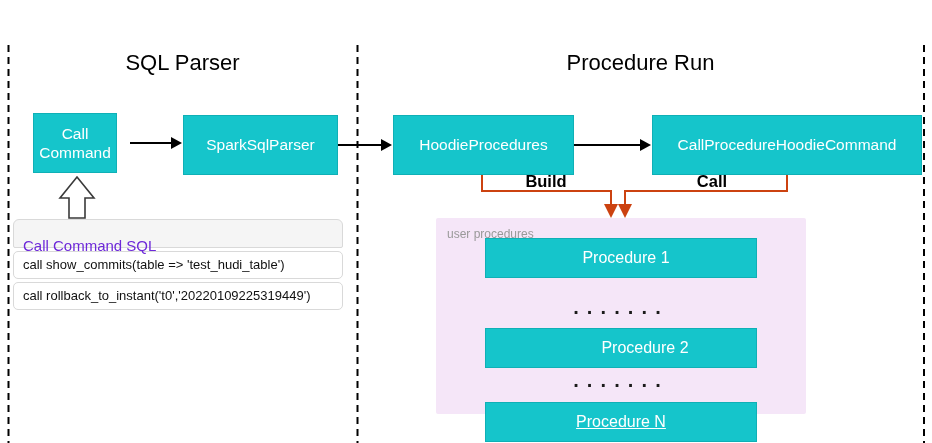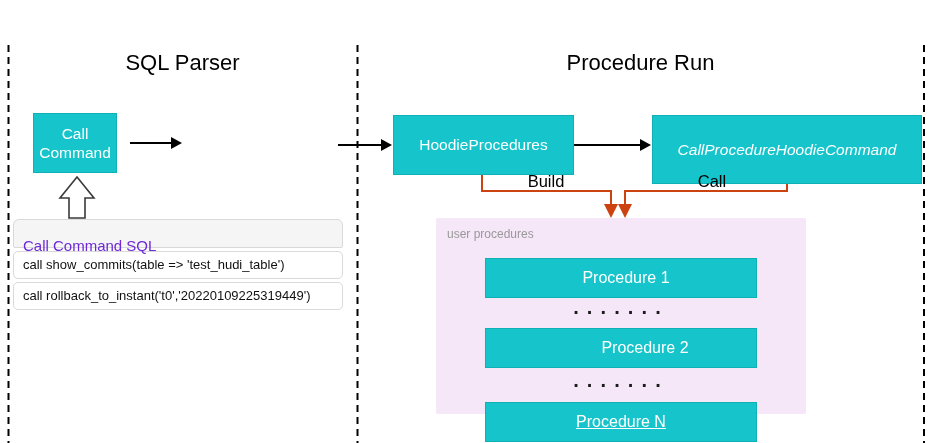--- a/index.html
+++ b/index.html
@@ -17,21 +17,21 @@
   .hollow{fill:#ffffff;stroke:#3a3a3a;stroke-width:1.6;}
   .section-title{
     position:absolute;top:5px;text-align:center;font-size:22px;color:#000;
   }
   .node{
     position:absolute;background:var(--node_fill);border:1px solid var(--node_border);
     color:var(--node_text);display:flex;align-items:center;justify-content:center;
     text-align:center;font-size:15.5px;line-height:1.25;box-sizing:border-box;padding:2px;
   }
   .edge-label{
-    position:absolute;width:100px;text-align:center;font-size:16.5px;color:#000;height:18px;line-height:18px;
+    position:absolute;width:100px;text-align:center;font-size:16.5px;color:#000;height:18px;line-height:18px;font-weight:bold;
   }
   .sql-panel{position:absolute;left:13px;top:174px;width:330px;}
   .sql-header{
     box-sizing:border-box;height:29px;line-height:27px;background:var(--panel_header_bg);
     border:1px solid var(--panel_border);border-radius:6px 6px 2px 2px;
     padding:12px 9px;font-size:15px;color:#6d28d9;margin-bottom:3px;
   }
   .sql-row{
     box-sizing:border-box;height:28px;line-height:26px;background:#ffffff;
     border:1px solid var(--panel_border);border-radius:5px;
@@ -88,34 +88,35 @@
     <g>
       <path class="orange-line" d="M787,129 L787,146 L625,146 L625,160"></path>
       <polygon class="orange-head" points="618,159 632,159 625,173"></polygon>
     </g>
   </svg>
 
   <div class="section-title" style="left:8px;width:349px;">SQL Parser</div>
   <div class="section-title" style="left:357px;width:567px;">Procedure Run</div>
 
   <div class="node" style="left:33px;top:68px;width:84px;height:60px;">Call Command</div>
+  <div class="node" style="left:183px;top:70px;width:155px;height:60px;">SparkSqlParser</div>
   <div class="node" style="left:393px;top:70px;width:181px;height:60px;">HoodieProcedures</div>
-  <div class="node" style="left:652px;top:70px;width:270px;height:69px;font-style:italic;">CallProcedureHoodieCommand</div>
+  <div class="node" style="left:652px;top:70px;width:270px;height:60px;">CallProcedureHoodieCommand</div>
 
   <div class="edge-label" style="left:496px;top:127px;">Build</div>
   <div class="edge-label" style="left:662px;top:127px;">Call</div>
 
   <div class="sql-panel">
     <div class="sql-header">Call Command SQL</div>
     <div class="sql-row">call show_commits(table =&gt; 'test_hudi_table')</div>
     <div class="sql-row">call rollback_to_instant('t0','20220109225319449')</div>
   </div>
 
   <div class="proc-container">
     <div class="proc-container-label">user procedures</div>
-    <div class="proc-box" style="top:40px;padding-left:10px;">Procedure 1</div>
+    <div class="proc-box" style="top:20px;padding-left:10px;">Procedure 1</div>
     <div class="dots-row" style="top:84px;">·······</div>
     <div class="proc-box" style="top:110px;padding-left:48px;">Procedure 2</div>
     <div class="dots-row" style="top:157px;">·······</div>
     <div class="proc-box" style="top:184px;text-decoration:underline;">Procedure N</div>
   </div>
 
 </div>
 
 </body></html>

